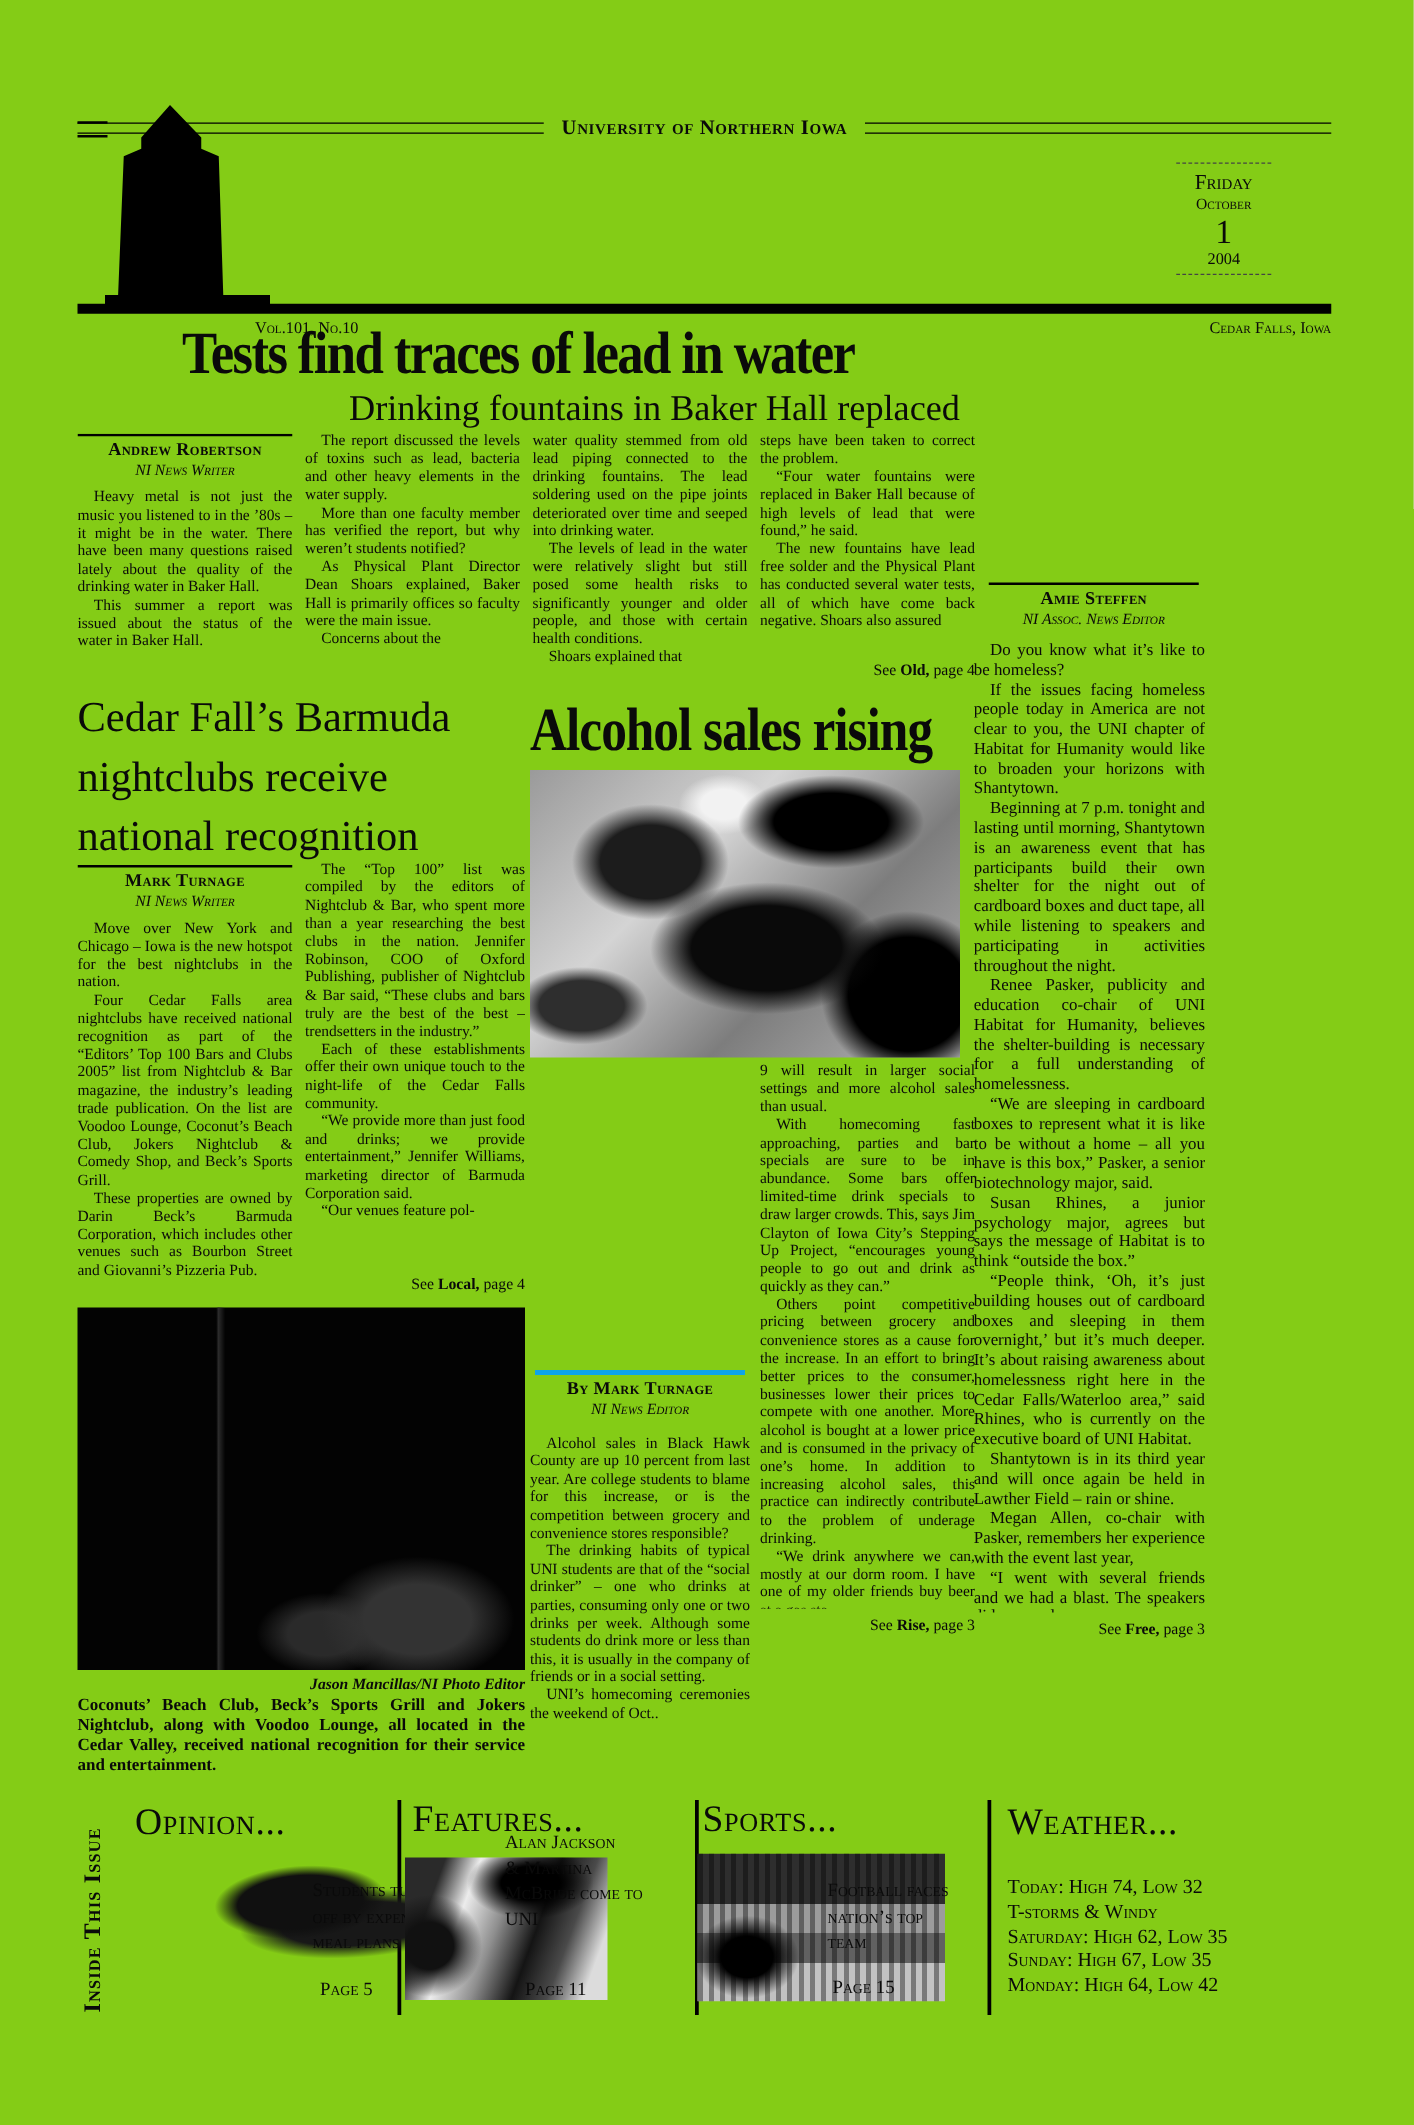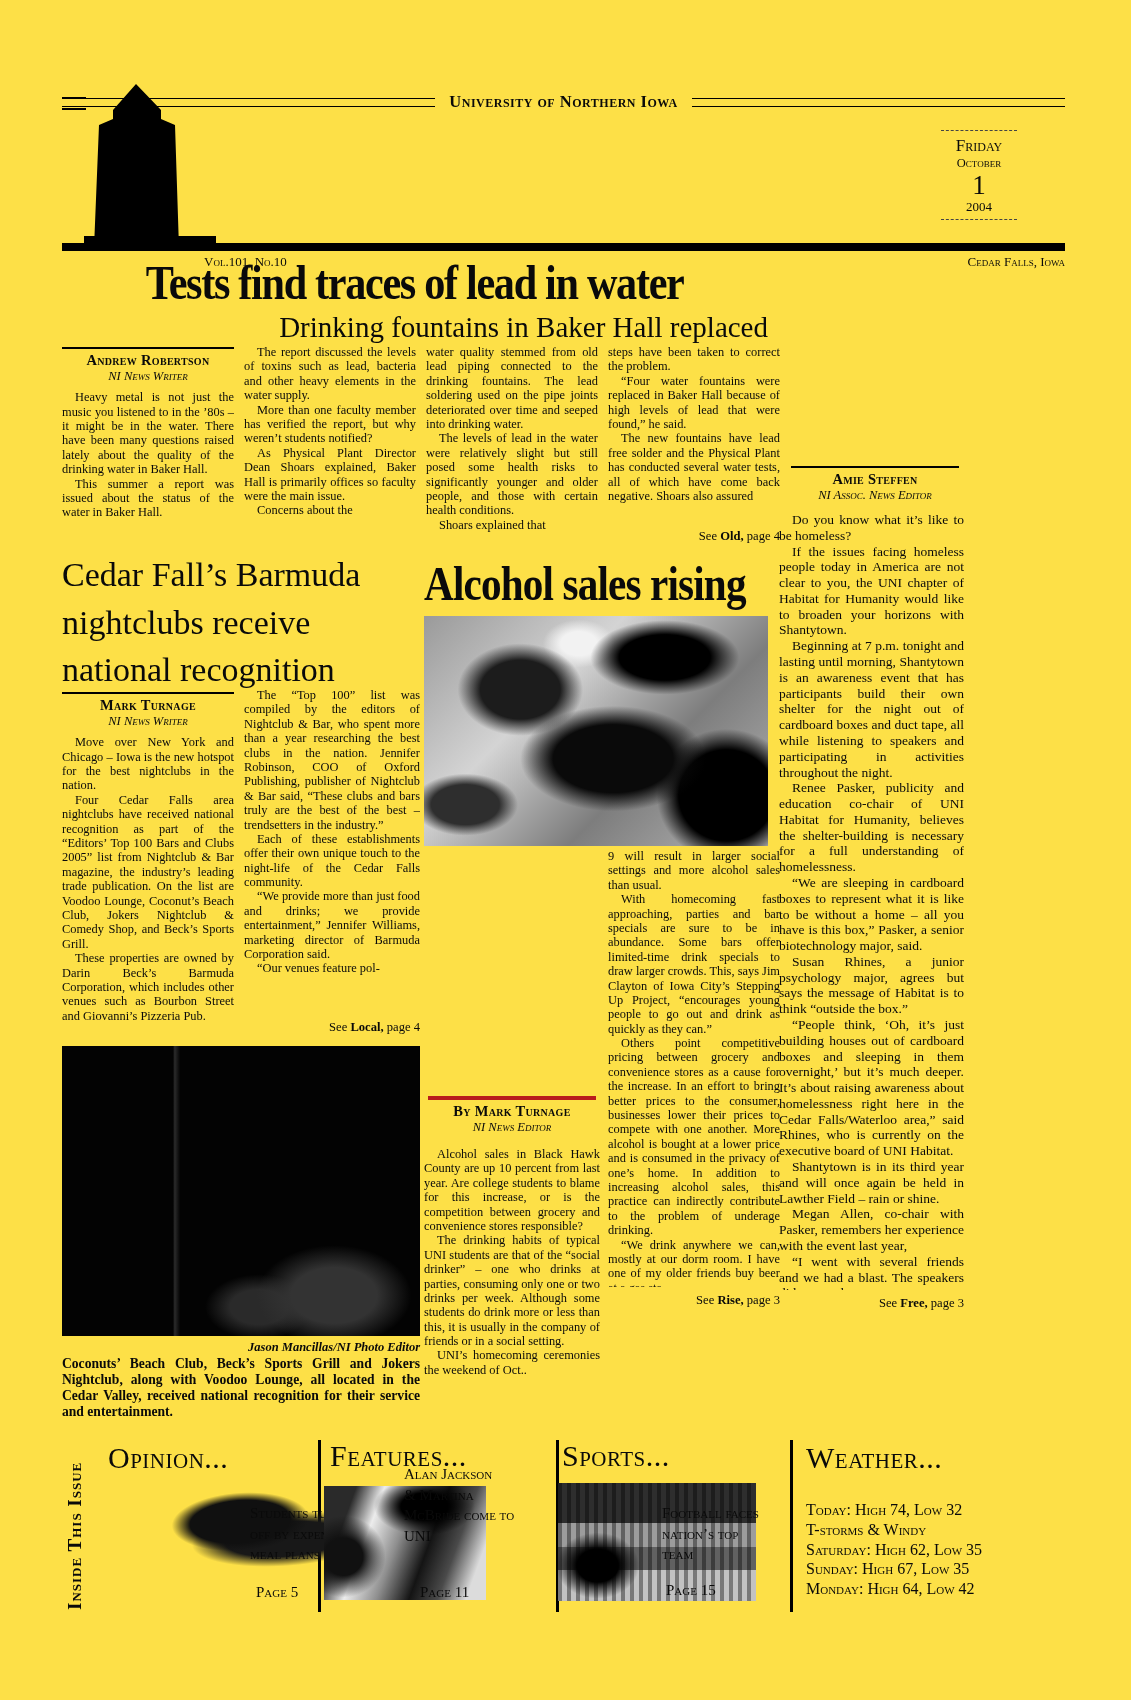--- a/index.html
+++ b/index.html
@@ -1,16 +1,16 @@
 <!DOCTYPE html>
 <html><head>
 <meta charset="utf-8">
 <style>
   html,body{margin:0;padding:0;background:#e8e8e6;}
-  .page{position:relative;width:1131px;height:1700px;margin:0 auto;background:#fde047;
+  .page{position:relative;width:1131px;height:1700px;margin:0 auto;background:#84cc16;
         font-family:"Liberation Serif", serif;color:#0a0a0a;overflow:hidden;}
   .abs{position:absolute;}
 
   
   #kicker-row{left:62px;top:92px;width:1003px;display:flex;align-items:center;gap:14px;}
   .rule2{flex:1;height:7px;border-top:1.7px solid #000;border-bottom:1.7px solid #000;}
   #kicker{font-variant:small-caps;font-weight:bold;font-size:16.5px;letter-spacing:.5px;white-space:nowrap;}
   #left-dashes{left:62px;top:97px;width:24px;}
   #left-dashes div{border-top:2px solid #000;margin-bottom:9px;}
   #tower{left:84px;top:84px;width:132px;height:164px;}
@@ -40,21 +40,21 @@
   #alcohol-sub{left:424px;top:851px;width:182px;font-size:27px;line-height:1.43;}
 
   
   .body-col{position:absolute;font-size:12.4px;line-height:1.16;text-align:justify;overflow:hidden;}
   .body-col p{margin:0;text-indent:13px;}
   .body-col p.noind{text-indent:0;}
   .byline{text-align:center;border-top:2.5px solid #000;padding-top:3px;margin-bottom:7px;}
   .by-name{font-weight:bold;font-variant:small-caps;font-size:14.5px;letter-spacing:.3px;}
   .by-role{font-style:italic;font-variant:small-caps;font-size:12.5px;}
   .byline-abs{position:absolute;text-align:center;border-top:2.5px solid #000;padding-top:3px;}
-  #alcohol-byline{border-top:4px solid #b91c1c;}
+  #alcohol-byline{border-top:4px solid #0ea5e9;}
   .jump{position:absolute;font-size:12.6px;text-align:right;margin:0;}
 
   #lead-col1{left:62px;top:347px;width:172px;height:208px;}
   #lead-col2{left:244px;top:345px;width:172px;height:212px;}
   #lead-col3{left:426px;top:345px;width:172px;height:212px;}
   #lead-col4{left:608px;top:345px;width:172px;height:182px;}
   #lead-jump{left:608px;top:529px;width:172px;}
 
   #shanty-byline{left:791px;top:466px;width:168px;}
   #shanty-body{left:779px;top:512px;width:185px;height:778px;font-size:13.5px;line-height:1.17;}

